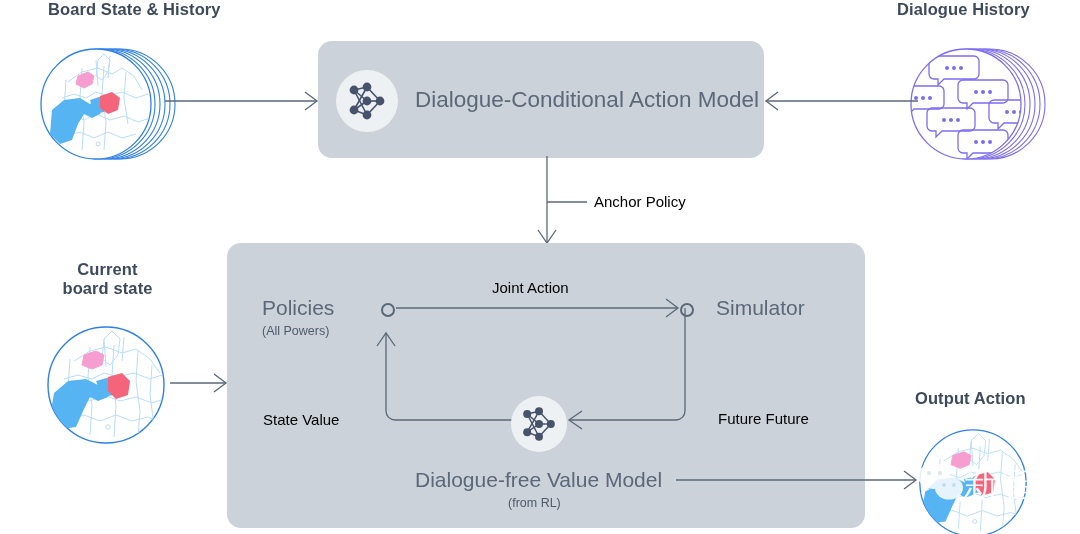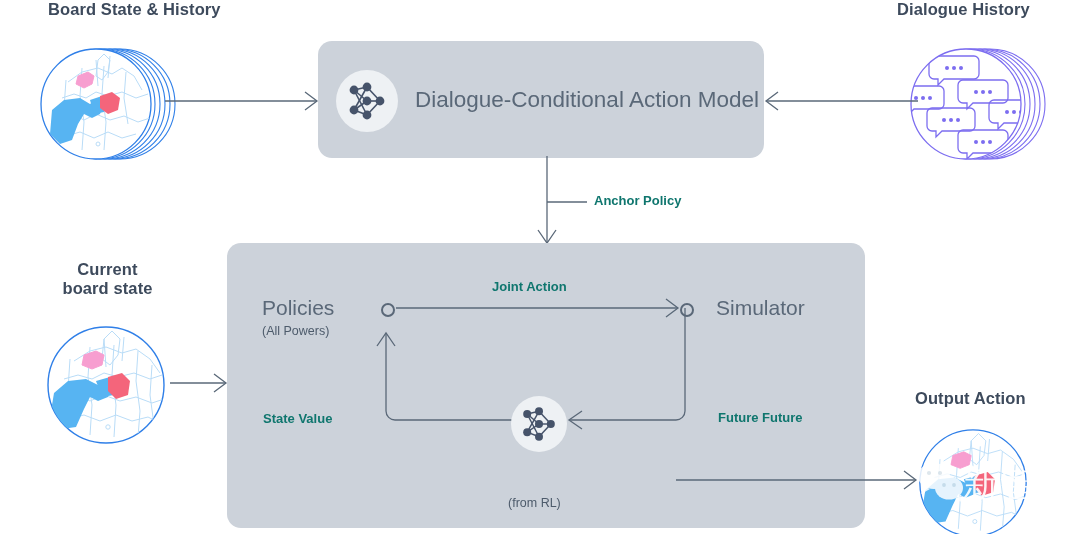--- a/index.html
+++ b/index.html
@@ -46,23 +46,23 @@
     white-space:nowrap;
   }
   .sub-label{
     color:#4d5b6b;
     font-size:12.5px;
     font-weight:400;
     white-space:nowrap;
     text-align:right;
   }
   .edge-label{
-    color:#0f766e;
-    font-size:13px;
-    font-weight:700;
+    color:#000000;
+    font-size:15px;
+    font-weight:400;
     white-space:nowrap;
   }
 
   
   .nn-disc{
     border-radius:50%;
     background:#eef1f4;
     display:flex;
     align-items:center;
     justify-content:center;
@@ -332,20 +332,21 @@
         <circle cx="9" cy="11" r="4.4"></circle>
         <circle cx="9" cy="31" r="4.4"></circle>
         <circle cx="22" cy="8" r="4.4"></circle>
         <circle cx="22" cy="22" r="4.4"></circle>
         <circle cx="22" cy="36" r="4.4"></circle>
         <circle cx="35" cy="22" r="4.4"></circle>
       </g>
     </svg>
   </div>
 
+  <div class="abs mid-label" style="left:415px;top:468px;">Dialogue-free Value Model</div>
   <div class="abs sub-label" style="left:508px;top:496px;">(from RL)</div>
 
   <div class="abs" style="left:676px;top:466px;width:250px;height:28px;">
     <svg width="250" height="28" viewBox="0 0 250 28">
       <line x1="0" y1="14" x2="240" y2="14" stroke="#5a6878" stroke-width="1.3"></line>
       <polyline points="228,5 240,14 228,23" fill="none" stroke="#5a6878" stroke-width="1.3"></polyline>
     </svg>
   </div>
 
   <div class="abs heading" style="left:915px;top:389px;">Output Action</div>

